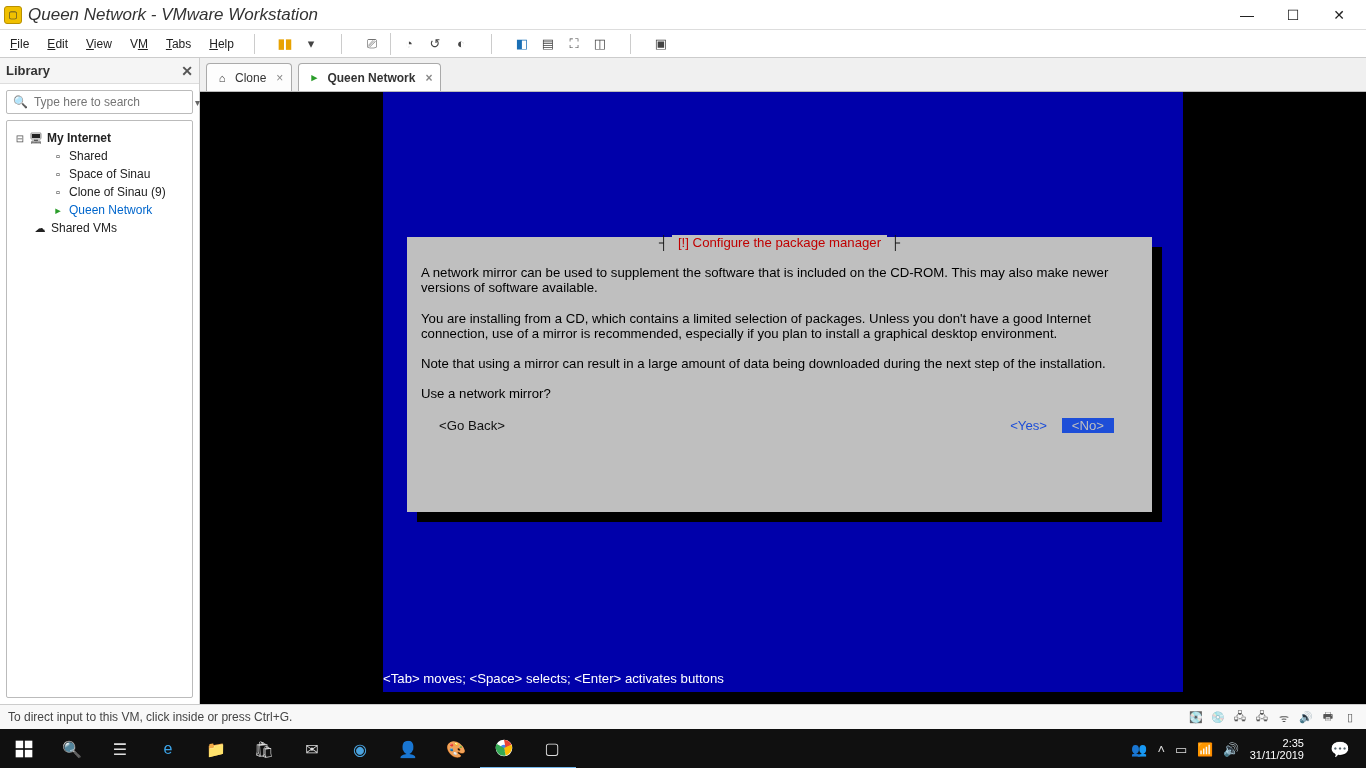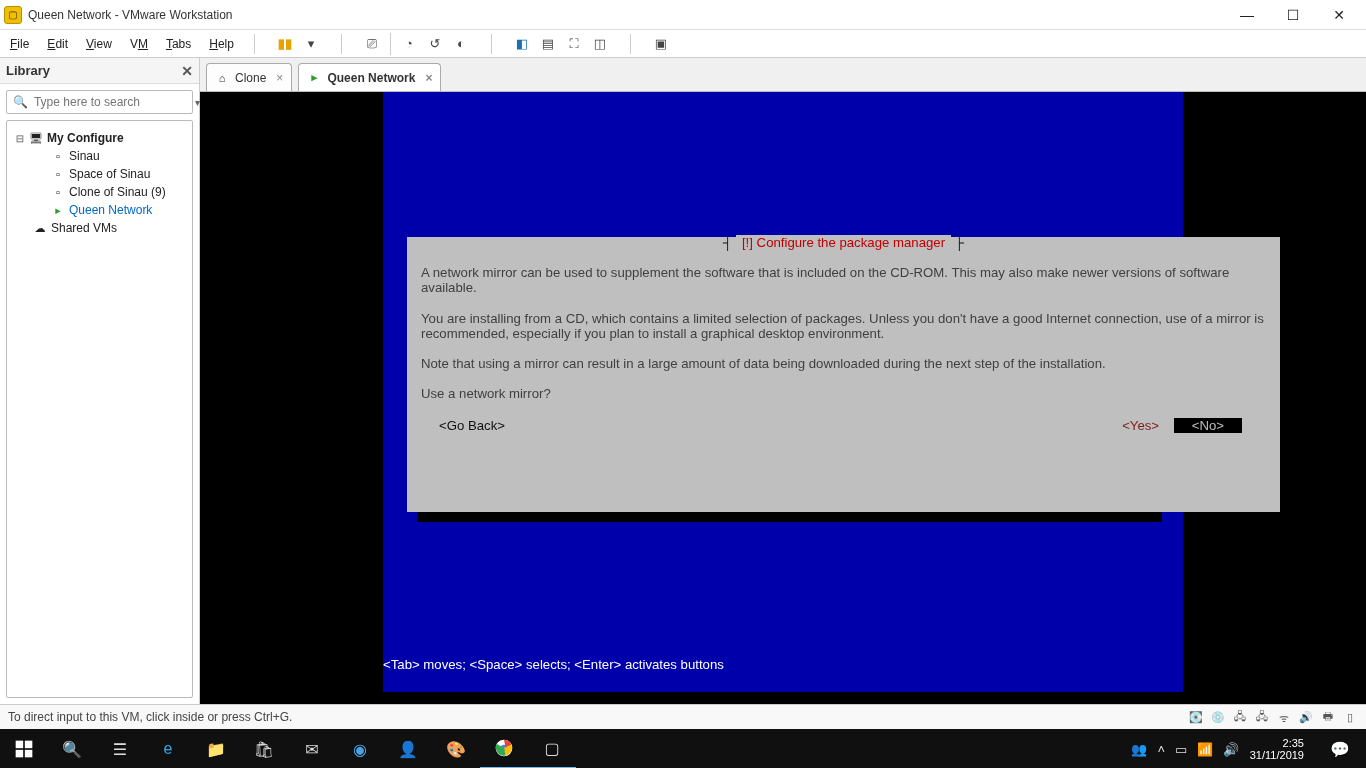--- a/index.html
+++ b/index.html
@@ -1,21 +1,21 @@
 <!DOCTYPE html>
 <html><head>
 <meta charset="utf-8">
 <style>
 * { box-sizing: border-box; margin: 0; padding: 0; font-family: "Segoe UI", Tahoma, sans-serif; }
 html, body { width: 1366px; height: 768px; overflow: hidden; background: #fff; }
 
 
 .titlebar { height: 30px; display: flex; align-items: center; padding: 0 4px; background: #fff; border-bottom: 1px solid #ddd; }
 .titlebar .app-icon { width: 18px; height: 18px; background: #f0c000; border: 1px solid #b89000; border-radius: 3px; margin-right: 6px; display:flex; align-items:center; justify-content:center; font-size:10px; color:#333;}
-.titlebar .title-text { font-size: 12px; color: #333; }
+.titlebar .title-text { font-size: 17px; color: #333; font-style: italic; }
 .titlebar .win-controls { margin-left: auto; display: flex; }
 .titlebar .win-btn { width: 46px; height: 30px; display: flex; align-items: center; justify-content: center; font-size: 14px; color: #222; }
 
 
 .menubar { height: 28px; display: flex; align-items: center; padding: 0 8px; gap: 14px; background: #fff; border-bottom: 1px solid #ccc; }
 .menubar .menu-item { font-size: 12px; color: #222; padding: 2px 2px; }
 .menubar .menu-item .ul { text-decoration: underline; }
 .menubar .sep { width: 1px; height: 20px; background: #ccc; margin: 0 4px; }
 .tb-btn { width: 24px; height: 22px; display:flex; align-items:center; justify-content:center; font-size: 13px; color:#444; border-radius:2px;}
 .tb-group { display:flex; gap:2px; align-items:center;}
@@ -43,29 +43,29 @@
 .tabs-row { height: 34px; display:flex; align-items:flex-end; gap:6px; padding: 4px 6px 0 6px; background:#f0f0f0; border-bottom:1px solid #bbb;}
 .tab { height:28px; border:1px solid #aaa; border-bottom:none; border-radius:4px 4px 0 0; background:#fdfdfd; display:flex; align-items:center; gap:6px; padding:0 8px; font-size:12px; color:#333;}
 .tab.active { background:#fff; font-weight:600;}
 .tab .tab-ico { width:14px; height:14px; display:inline-flex; align-items:center; justify-content:center; font-size:11px;}
 .tab .tab-x { color:#888; font-size:12px; margin-left:4px;}
 
 
 .vm-view { flex:1; background:#000; display:flex; align-items:flex-start; justify-content:center; position:relative;}
 .vm-inner { width: 800px; height: 600px; background:#0000aa; position:relative; font-family: "Courier New", monospace; color:#bfbfbf; font-size:13.2px; line-height:1.15; margin-top: 0px;}
 .installer-shadow { position:absolute; left:34px; top:155px; width:745px; height:275px; background:#000;}
-.installer-box { position:absolute; left:24px; top:145px; width:873px; height:275px; background:#bfbfbf; color:#111; padding: 10px 14px 10px 14px;}
+.installer-box { position:absolute; left:24px; top:145px; width:745px; height:275px; background:#bfbfbf; color:#111; padding: 10px 14px 10px 14px;}
 .installer-title-wrap { position:absolute; top:-2px; left:0; right:0; text-align:center;}
 .installer-title { background:#bfbfbf; padding:0 6px; color:#c00000; font-weight:normal;}
-.installer-text { color:#404040; white-space:pre-wrap; margin-top:18px;}
+.installer-text { color:#000000; white-space:pre-wrap; margin-top:18px;}
 .installer-row { display:flex; justify-content:space-between; margin-top:16px; padding: 0 24px 0 18px;}
 .installer-row .gb { color:#111;}
-.installer-row .yes { color:#7f1d1d;}
-.installer-row .no { background:#000000; color:#bfbfbf; padding:0 18px;}
-.hint-line { position:absolute; left:0; bottom:20px; color:#fff; padding-left:0;}
+.installer-row .yes { color:#1d4ed8;}
+.installer-row .no { background:#1d4ed8; color:#bfbfbf; padding:0 10px;}
+.hint-line { position:absolute; left:0; bottom:6px; color:#fff; padding-left:0;}
 
 
 .statusbar { height:24px; border-top:1px solid #ccc; display:flex; align-items:center; padding:12px 8px; font-size:12px; color:#444; background:#f8f8f8; justify-content:space-between;}
 .tray-icons { display:flex; gap:6px; align-items:center;}
 .tray-icons .ti { width:16px; height:16px; display:flex; align-items:center; justify-content:center; font-size:11px; color:#555;}
 
 
 .taskbar { height:40px; background:#101010; display:flex; align-items:center; padding:0 0; gap:0; color:#fff;}
 .taskbar .tbicon { width:48px; height:40px; display:flex; align-items:center; justify-content:center; font-size:16px; color:#ddd;}
 .taskbar .tbicon svg { width:20px; height:20px; fill:#fff; }
@@ -131,25 +131,25 @@
     <div class="search-box">
       <span class="mag">🔍</span>
       <input type="text" placeholder="Type here to search" style="">
       <span class="dd">▾</span>
     </div>
     <div class="tree-wrap">
       <div class="tree">
         <div class="node">
           <span class="twisty">⊟</span>
           <span class="icon-sm">🖥</span>
-          <span style="font-weight:600;">My Configure</span>
+          <span style="font-weight:600;">My Internet</span>
         </div>
         <div class="node indent2">
           <span class="icon-sm">▫</span>
-          <span>Sinau</span>
+          <span>Shared</span>
         </div>
         <div class="node indent2">
           <span class="icon-sm">▫</span>
           <span>Space of Sinau</span>
         </div>
         <div class="node indent2">
           <span class="icon-sm">▫</span>
           <span>Clone of Sinau (9)</span>
         </div>
         <div class="node indent2 selected">

